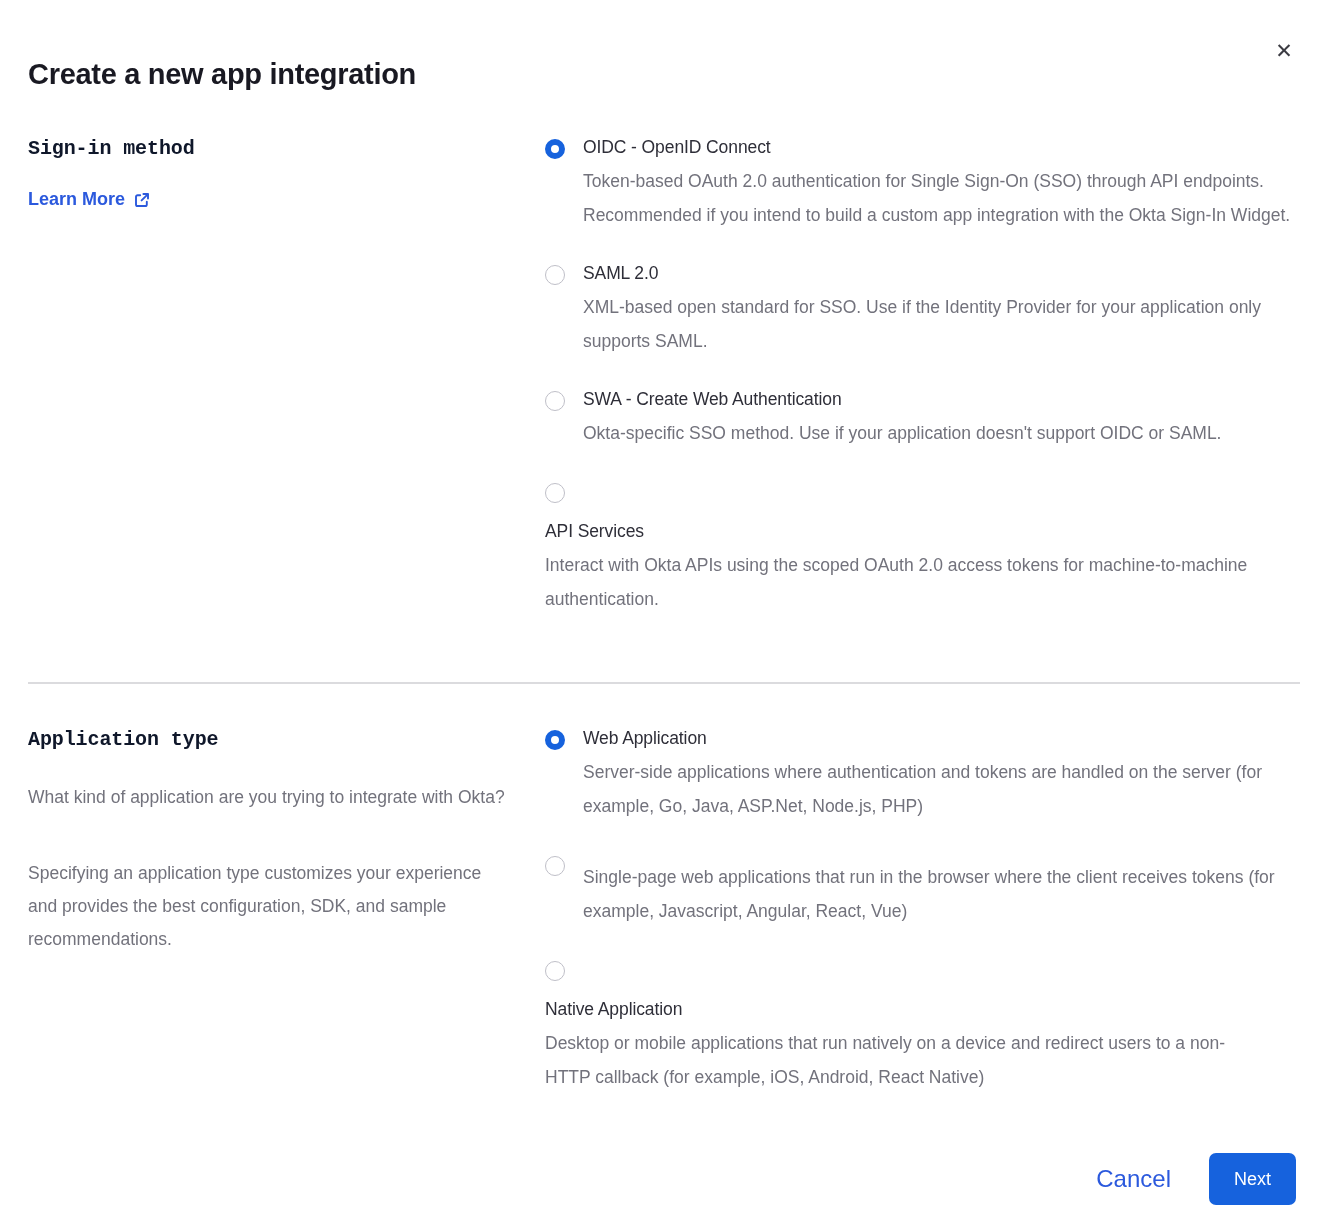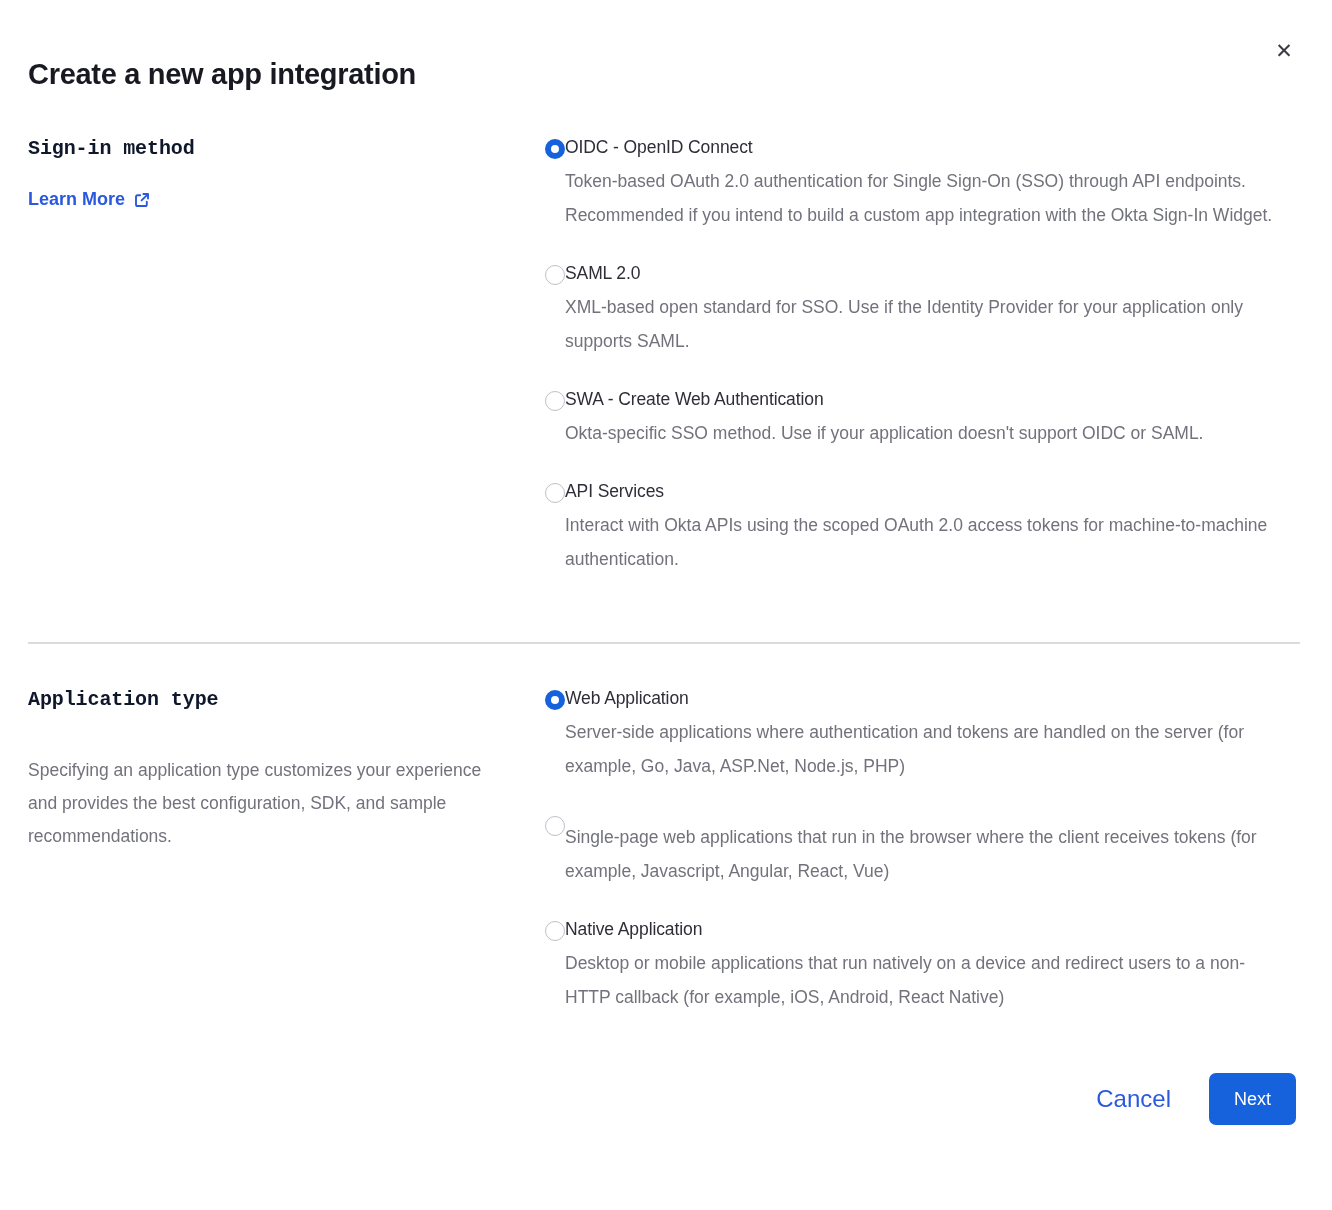--- a/index.html
+++ b/index.html
@@ -49,24 +49,24 @@
   .left-desc {
     font-size: 17.5px; line-height: 33px; color: #72727c;
     max-width: 480px;
   }
   .left-desc.first { margin-top: 30px; }
   .left-desc.second { margin-top: 43px; }
 
   .radio-group { display: flex; flex-direction: column; }
 
   .radio-option {
-    display: flex; align-items: flex-start; 
+    display: flex; align-items: flex-start; gap: 18px;
     margin-bottom: 31px; cursor: pointer;
   }
-  .radio-option:last-child { margin-bottom: 0; }
+  .radio-option:last-child { margin-bottom: 0; flex-direction: column; }
 
   .radio {
     width: 20px; height: 20px; border-radius: 50%;
     background: #ffffff; border: 1.5px solid #bfbfc8;
     flex-shrink: 0; margin-top: 2px;
   }
   .radio.selected { border: 6px solid #1662dd; }
 
   .radio-texts { flex: 1; max-width: 712px; }
 
@@ -161,20 +161,21 @@
       </div>
 
     </div>
   </div>
 
   <hr class="divider">
 
   <div class="section apptype">
     <div>
       <div class="section-label">Application type</div>
+      <p class="left-desc first">What kind of application are you trying to integrate with Okta?</p>
       <p class="left-desc second">Specifying an application type customizes your experience and provides the best configuration, SDK, and sample recommendations.</p>
     </div>
 
     <div class="radio-group">
 
       <div class="radio-option">
         <span class="radio selected"></span>
         <span class="radio-texts">
           <div class="radio-label">Web Application</div>
           <div class="radio-desc">Server-side applications where authentication and tokens are handled on the server (for example, Go, Java, ASP.Net, Node.js, PHP)</div>

